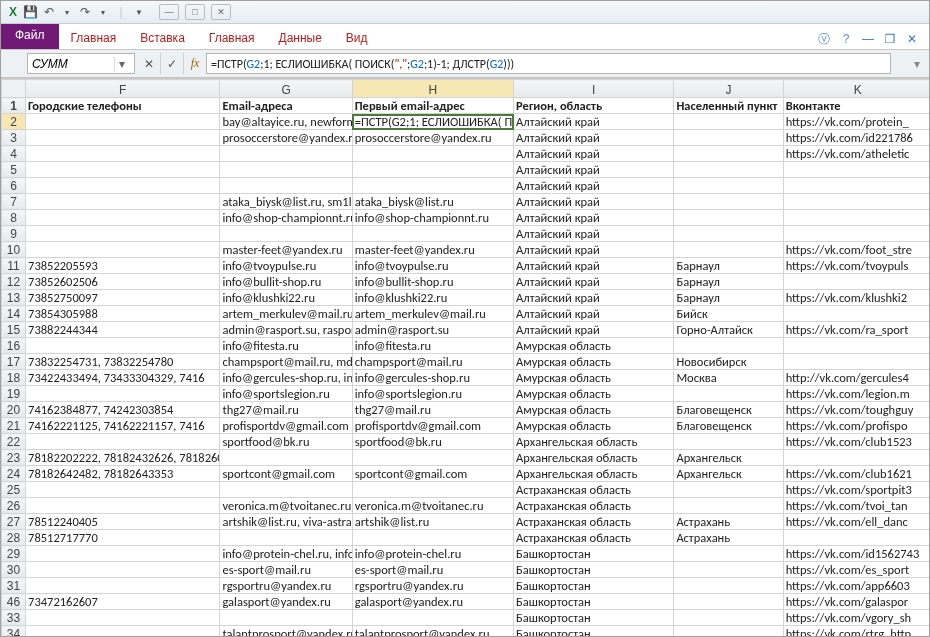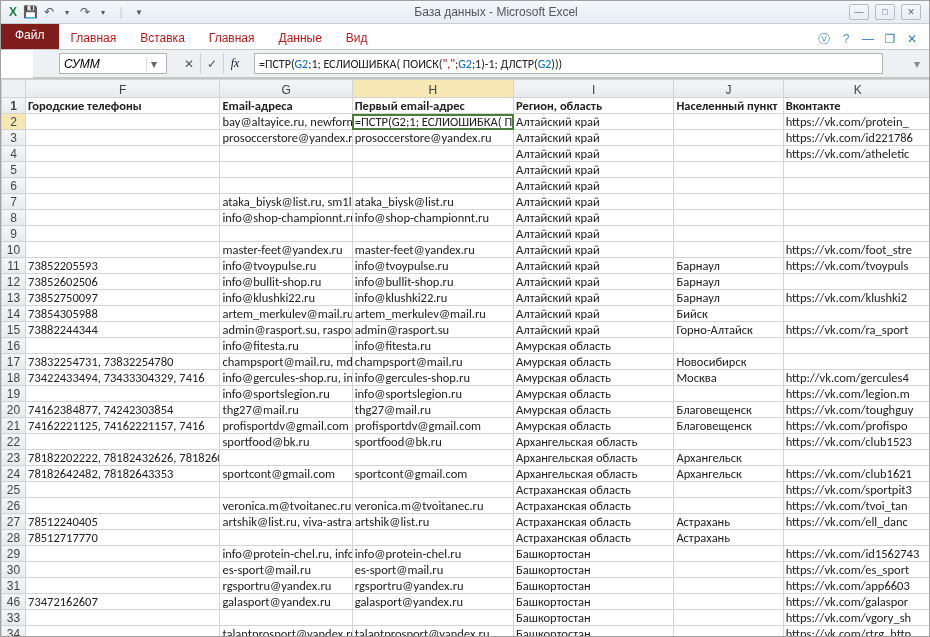--- a/index.html
+++ b/index.html
@@ -6,33 +6,33 @@
   .window { width:930px; height:637px; background:#fff; position:relative; display:flex; flex-direction:column; border:1px solid #a0a0a0; box-sizing:border-box;}
   
   .titlebar { height:22px; background:linear-gradient(#f5f8fb,#e4ecf4); display:flex; align-items:center; font-size:12px; color:#555; border-bottom:1px solid #ccc;}
   .tb-qat { display:flex; gap:2px; padding:0 4px; align-items:center;}
   .tb-qat span { width:16px; height:16px; display:inline-flex; align-items:center; justify-content:center;}
   .tb-title { flex:1; text-align:center; }
   .tb-wbtns { display:flex; gap:6px; padding:0 8px; color:#666;}
   .tb-wbtns span { width:18px; height:14px; display:inline-flex; align-items:center; justify-content:center; border:1px solid #bbb; border-radius:2px; font-size:9px; cursor:default;}
   
   .ribbon { height:25px; background:#fff; border-bottom:1px solid #c6c6c6; display:flex; align-items:flex-end; font-size:12px;}
-  .file-tab { background:#7f1d1d; color:#fff; padding:4px 14px 4px 14px; height:17px; }
+  .file-tab { background:#701a75; color:#fff; padding:4px 14px 4px 14px; height:17px; }
   .rtab { padding:4px 12px; color:#b91c1c; cursor:default;}
   .rhelp { margin-left:auto; display:flex; gap:8px; padding:0 10px 3px 0; color:#3a7ac0; align-items:center;}
   .rhelp span{width:14px;height:14px;display:inline-flex;align-items:center;justify-content:center;font-size:12px;}
   
-  .fbar { height:27px; background:#eef1f4; border-bottom:1px solid #c6c6c6; display:flex; align-items:center; gap:8px; font-size:12px;margin-left:32px;}
+  .fbar { height:27px; background:#eef1f4; border-bottom:1px solid #c6c6c6; display:flex; align-items:center; gap:0; font-size:12px;}
   .namebox { width:106px; border:1px solid #b3b3b3; background:#fff; height:19px; margin:0 3px 0 26px; display:flex; align-items:center;}
   .namebox input{ border:none; outline:none; width:78px; font-style:italic; font-size:12px; padding:0 4px;}
   .namebox .dd{width:14px;text-align:center;color:#666;border-left:1px solid #ddd;}
   .fx-btns{ display:flex; align-items:center; gap:0;}
   .fx-btns span{ width:22px; height:21px; display:inline-flex; align-items:center; justify-content:center; color:#555; border-left:1px solid #d0d0d0;}
   .fx-btns span:first-child{border-left:none;}
-  .fx-btns .fx{ font-style:italic; font-family:"Times New Roman",serif; color:#0f172a;}
+  .fx-btns .fx{ font-style:italic; font-family:"Times New Roman",serif; color:#a16207;}
   .formula-input{ flex:1; border:1px solid #b3b3b3; background:#fff; height:19px; margin-right:18px; padding:0 4px; font-size:12px; font-family:Calibri, sans-serif; display:flex; align-items:center; white-space:nowrap; overflow:hidden;}
   .formula-input .p-ref{color:#0066cc;}
   .formula-input .p-str{color:#b00000;}
   .fbar-expand{width:16px; color:#888; text-align:center; margin-right:4px;}
   
   .grid-area{ flex:1; overflow:hidden; position:relative; border-top:1px solid #c6c6c6;}
   table.grid { border-collapse:collapse; table-layout:fixed; width:932px; font-family:Calibri, Arial, sans-serif; font-size:12.5px;}
   table.grid th, table.grid td { border:1px solid #d4d4d4; overflow:hidden; white-space:nowrap; height:15px; padding:0 2px; text-align:left; vertical-align:bottom;}
   table.grid thead th { background:linear-gradient(#f5f6f7,#e7e9eb); font-weight:normal; text-align:center; color:#444; font-family:"Segoe UI",sans-serif; font-size:12px; height:17px;}
   table.grid .rowhead { background:linear-gradient(#f5f6f7,#e7e9eb); text-align:center; color:#444; width:22px; font-family:"Segoe UI",sans-serif; font-size:12px;}
@@ -60,21 +60,20 @@
     <div class="tb-qat">
       <span style="color:#1e7c3a;font-weight:bold;">X</span>
       <span>💾</span>
       <span>↶</span>
       <span style="font-size:8px;">▾</span>
       <span>↷</span>
       <span style="font-size:8px;">▾</span>
       <span style="color:#ccc;">|</span>
       <span style="font-size:8px;">▼</span>
     </div>
-    <div class="tb-title">База данных - Microsoft Excel</div>
     <div class="tb-wbtns">
       <span>—</span>
       <span>□</span>
       <span>✕</span>
     </div>
   </div>
 
   <div class="ribbon">
     <div class="file-tab">Файл</div>
     <div class="rtab">Главная</div>

